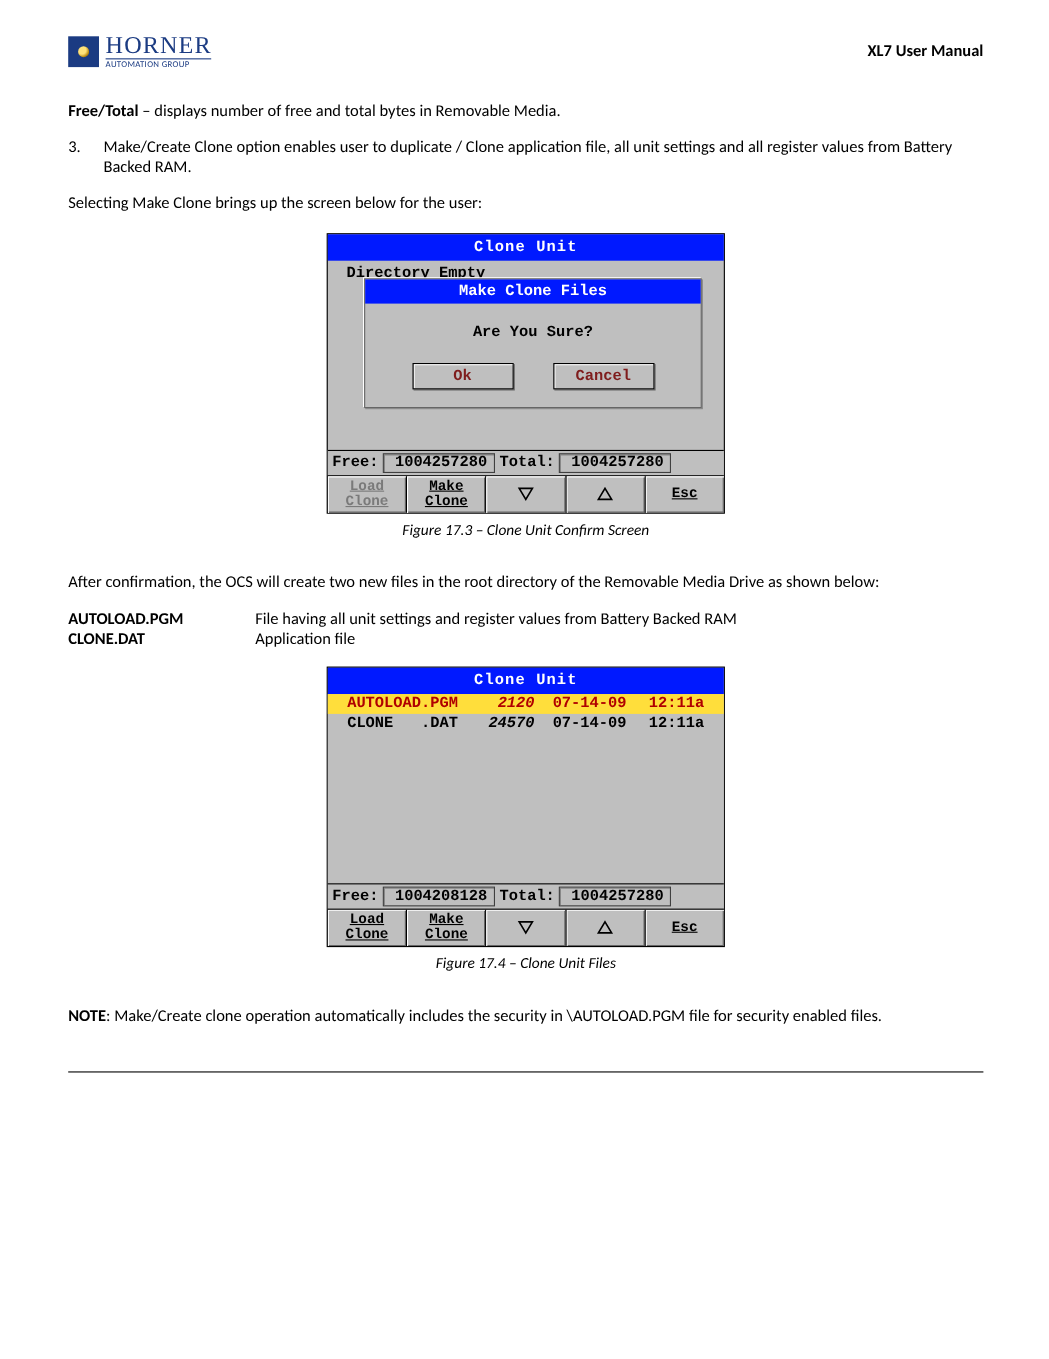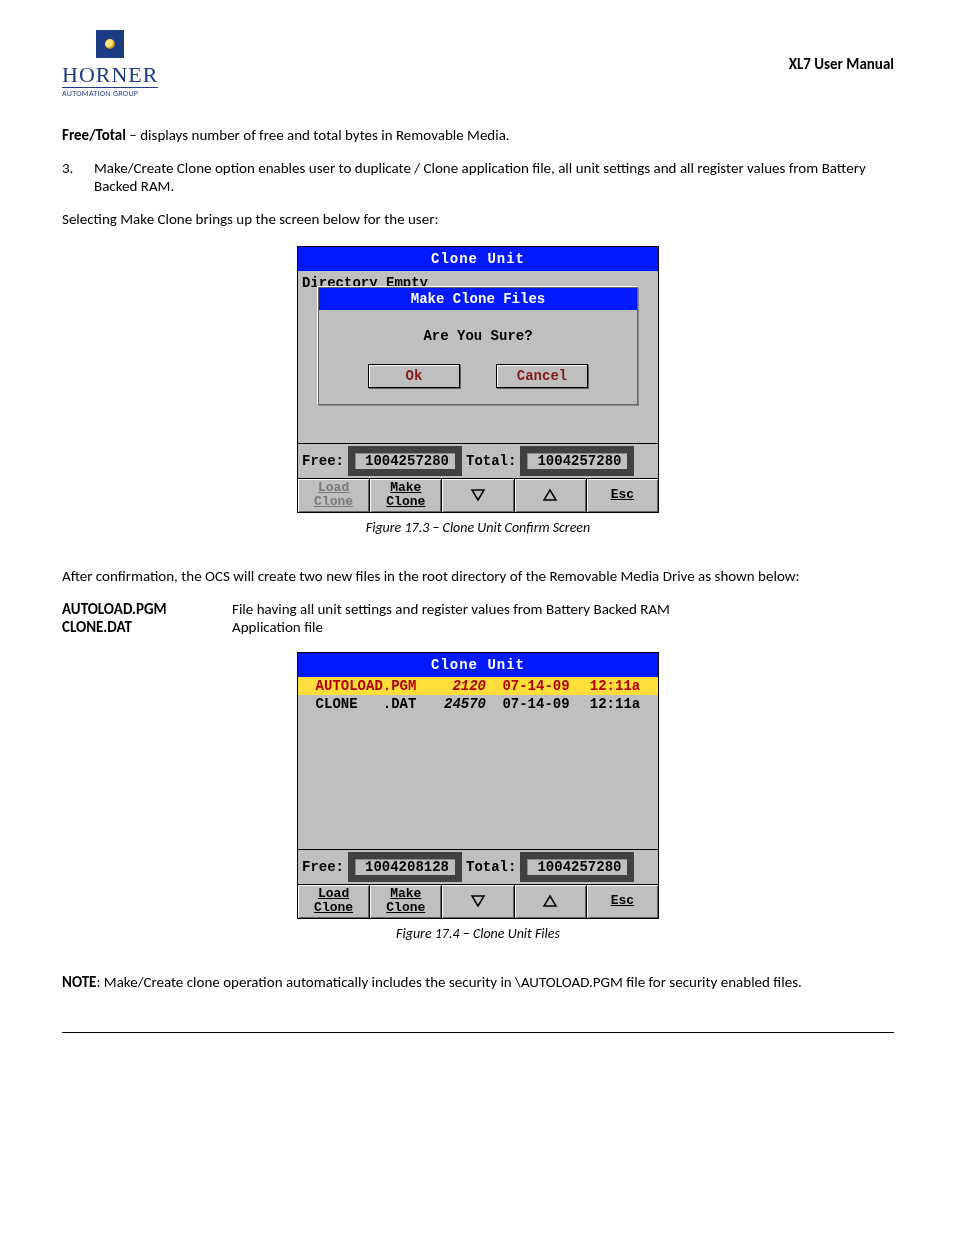--- a/index.html
+++ b/index.html
@@ -17,21 +17,20 @@
   .header {
     display: flex;
     justify-content: space-between;
     align-items: center;
     margin-bottom: 28px;
   }
   .logo {
     display: flex;
     align-items: center;
     gap: 6px;
-    flex-direction: column;
   }
   .logo-mark {
     width: 28px;
     height: 28px;
     background: #1b3b82;
     position: relative;
   }
   .logo-mark::after {
     content: "";
     position: absolute;
@@ -79,20 +78,21 @@
   .titlebar {
     background: #0019ff;
     color: #fff;
     text-align: center;
     padding: 4px 0;
     letter-spacing: 1px;
   }
   .screen-body {
     position: relative;
     height: 172px;
+    margin-left: 13px;
   }
   .dir-empty {
     position: absolute;
     left: 4px;
     top: 4px;
     background: #bfbfbf;
     font-size: 14px;
   }
   .dialog {
     position: absolute;
@@ -128,21 +128,21 @@
 
   .statusbar {
     border-top: 1px solid #000;
     display: flex;
     align-items: center;
     padding: 2px 4px;
     background: #bfbfbf;
     font-size: 14px;
   }
   .statusbar .field {
-    border: 7px solid #404040;
+    border: 1px solid #404040;
     box-shadow: inset 1px 1px 0 #888;
     background: #bfbfbf;
     padding: 0 6px;
     margin: 0 4px;
     min-width: 88px;
     text-align: right;
     display: inline-block;
   }
 
   .footerbar {

